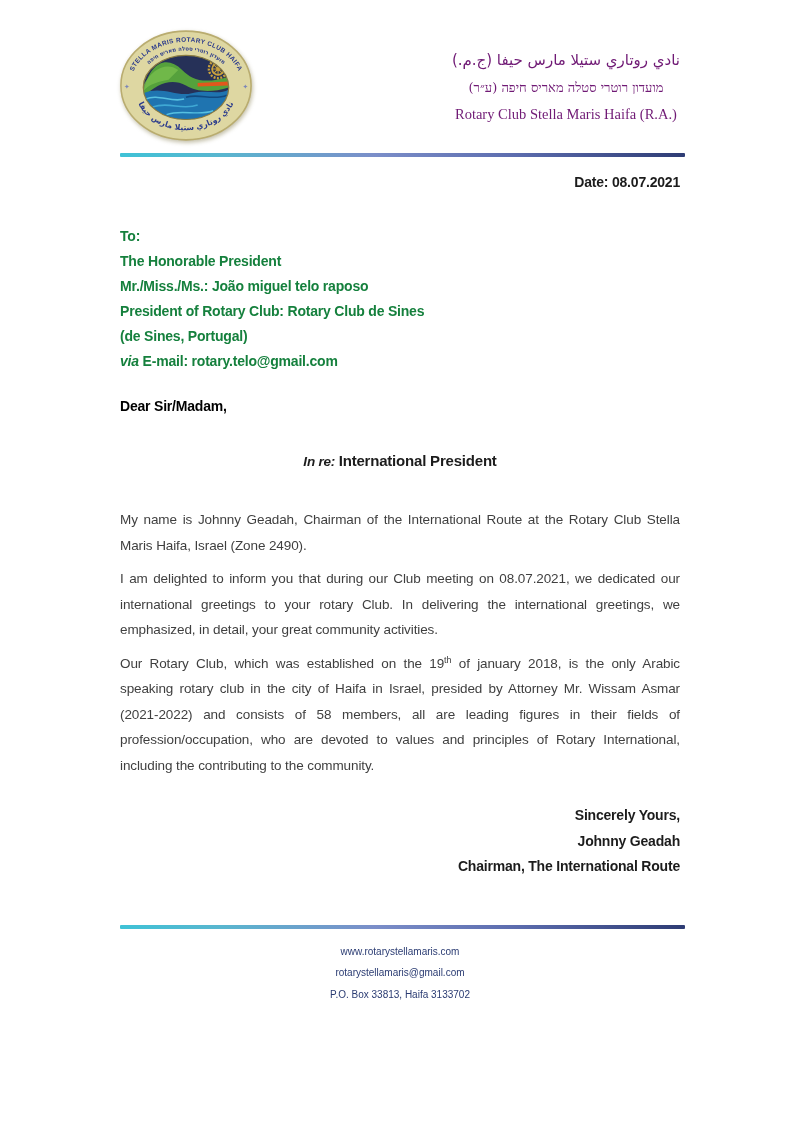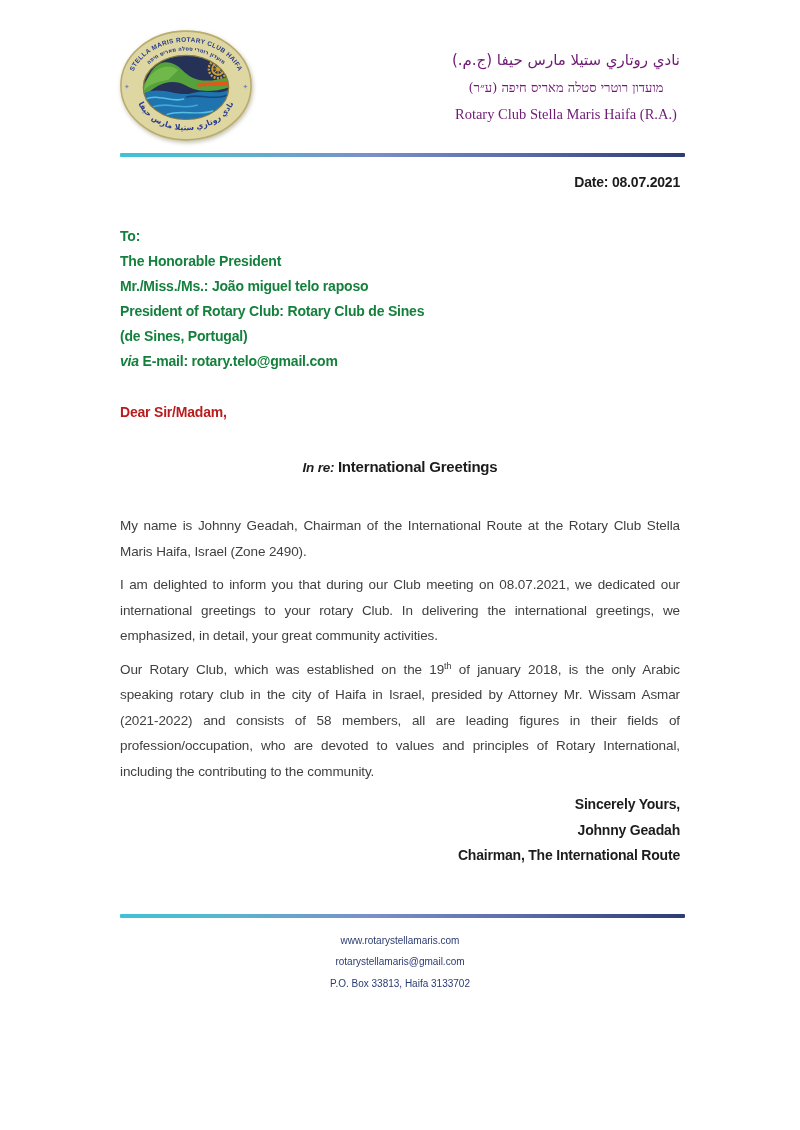--- a/index.html
+++ b/index.html
@@ -59,24 +59,24 @@
     margin-top: 34px;
     font-size: 14px;
     font-weight: bold;
     color: #15803d;
     letter-spacing: -0.2px;
   }
   .recipient .r-line { line-height: 25px; }
   .recipient em { font-style: italic; }
 
   .salutation {
-    margin-top: 26px;
-    font-size: 14px;
-    font-weight: bold;
-    color: #b91c1c;
+    margin-top: 20px;
+    font-size: 14px;
+    font-weight: bold;
+    color: #000000;
     line-height: 25px;
     letter-spacing: -0.2px;
   }
 
   .subject {
     margin-top: 29px;
     text-align: center;
     font-size: 15px;
     color: #1c1c1c;
     line-height: 25px;
@@ -90,21 +90,21 @@
     font-size: 13.5px;
     line-height: 25.5px;
     text-align: justify;
     letter-spacing: -0.1px;
     color: #3f3f3f;
   }
   .para:first-of-type { margin-top: 33px; }
   .para sup { font-size: 9px; vertical-align: super; line-height: 0; }
 
   .signature {
-    margin-top: 8px;
+    margin-top: 25px;
     text-align: right;
     font-size: 14px;
     font-weight: bold;
     color: #1c1c1c;
     letter-spacing: -0.2px;
   }
   .signature .s-line { line-height: 25.5px; }
 
   
   .footer-rule { margin-top: 45px; }
@@ -199,21 +199,21 @@
       <div class="r-line">The Honorable President</div>
       <div class="r-line">Mr./Miss./Ms.: João miguel telo raposo</div>
       <div class="r-line">President of Rotary Club: Rotary Club de Sines</div>
       <div class="r-line">(de Sines, Portugal)</div>
       <div class="r-line"><em>via</em><span> E-mail: rotary.telo@gmail.com</span></div>
     </div>
 
     <div class="salutation">Dear Sir/Madam,</div>
 
     <div class="subject">
-      <span class="in-re">In re</span><span class="in-re">: </span><span class="subject-title">International Greetings</span>
+      <span class="in-re">In re</span><span class="in-re">: </span><span class="subject-title">International President</span>
     </div>
 
     <p class="para">My name is Johnny Geadah, Chairman of the International Route at the Rotary Club Stella Maris Haifa, Israel (Zone 2490).</p>
 
     <p class="para">I am delighted to inform you that during our Club meeting on 08.07.2021, we dedicated our international greetings to your rotary Club. In delivering the international greetings, we emphasized, in detail, your great community activities.</p>
 
     <p class="para"><span>Our Rotary Club, which was established on the 19</span><sup>th</sup><span> of january 2018, is the only Arabic speaking rotary club in the city of Haifa in Israel, presided by Attorney Mr. Wissam Asmar (2021-2022) and consists of 58 members, all are leading figures in their fields of profession/occupation, who are devoted to values and principles of Rotary International, including the contributing to the community.</span></p>
 
 
     <div class="signature">

